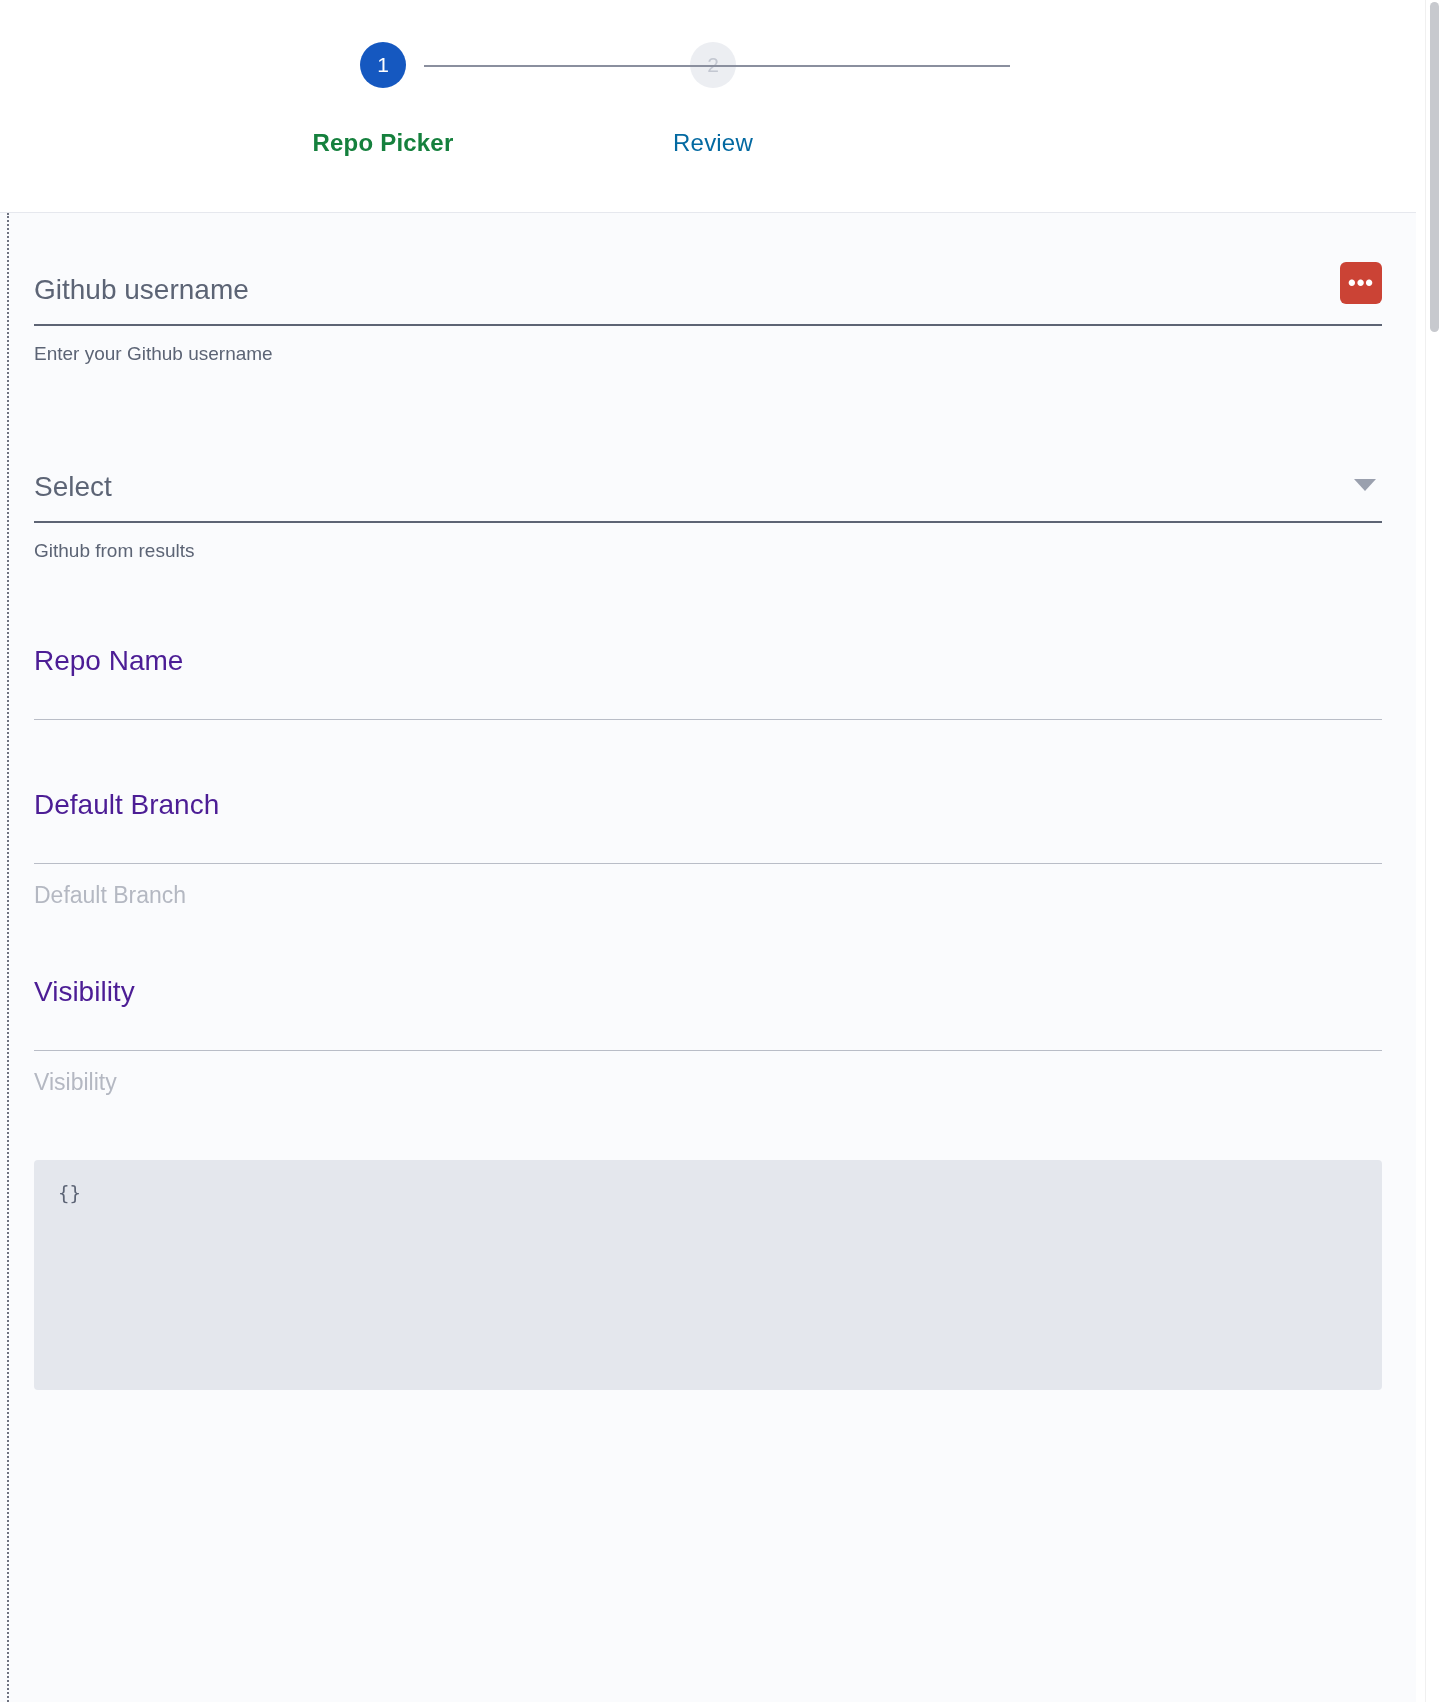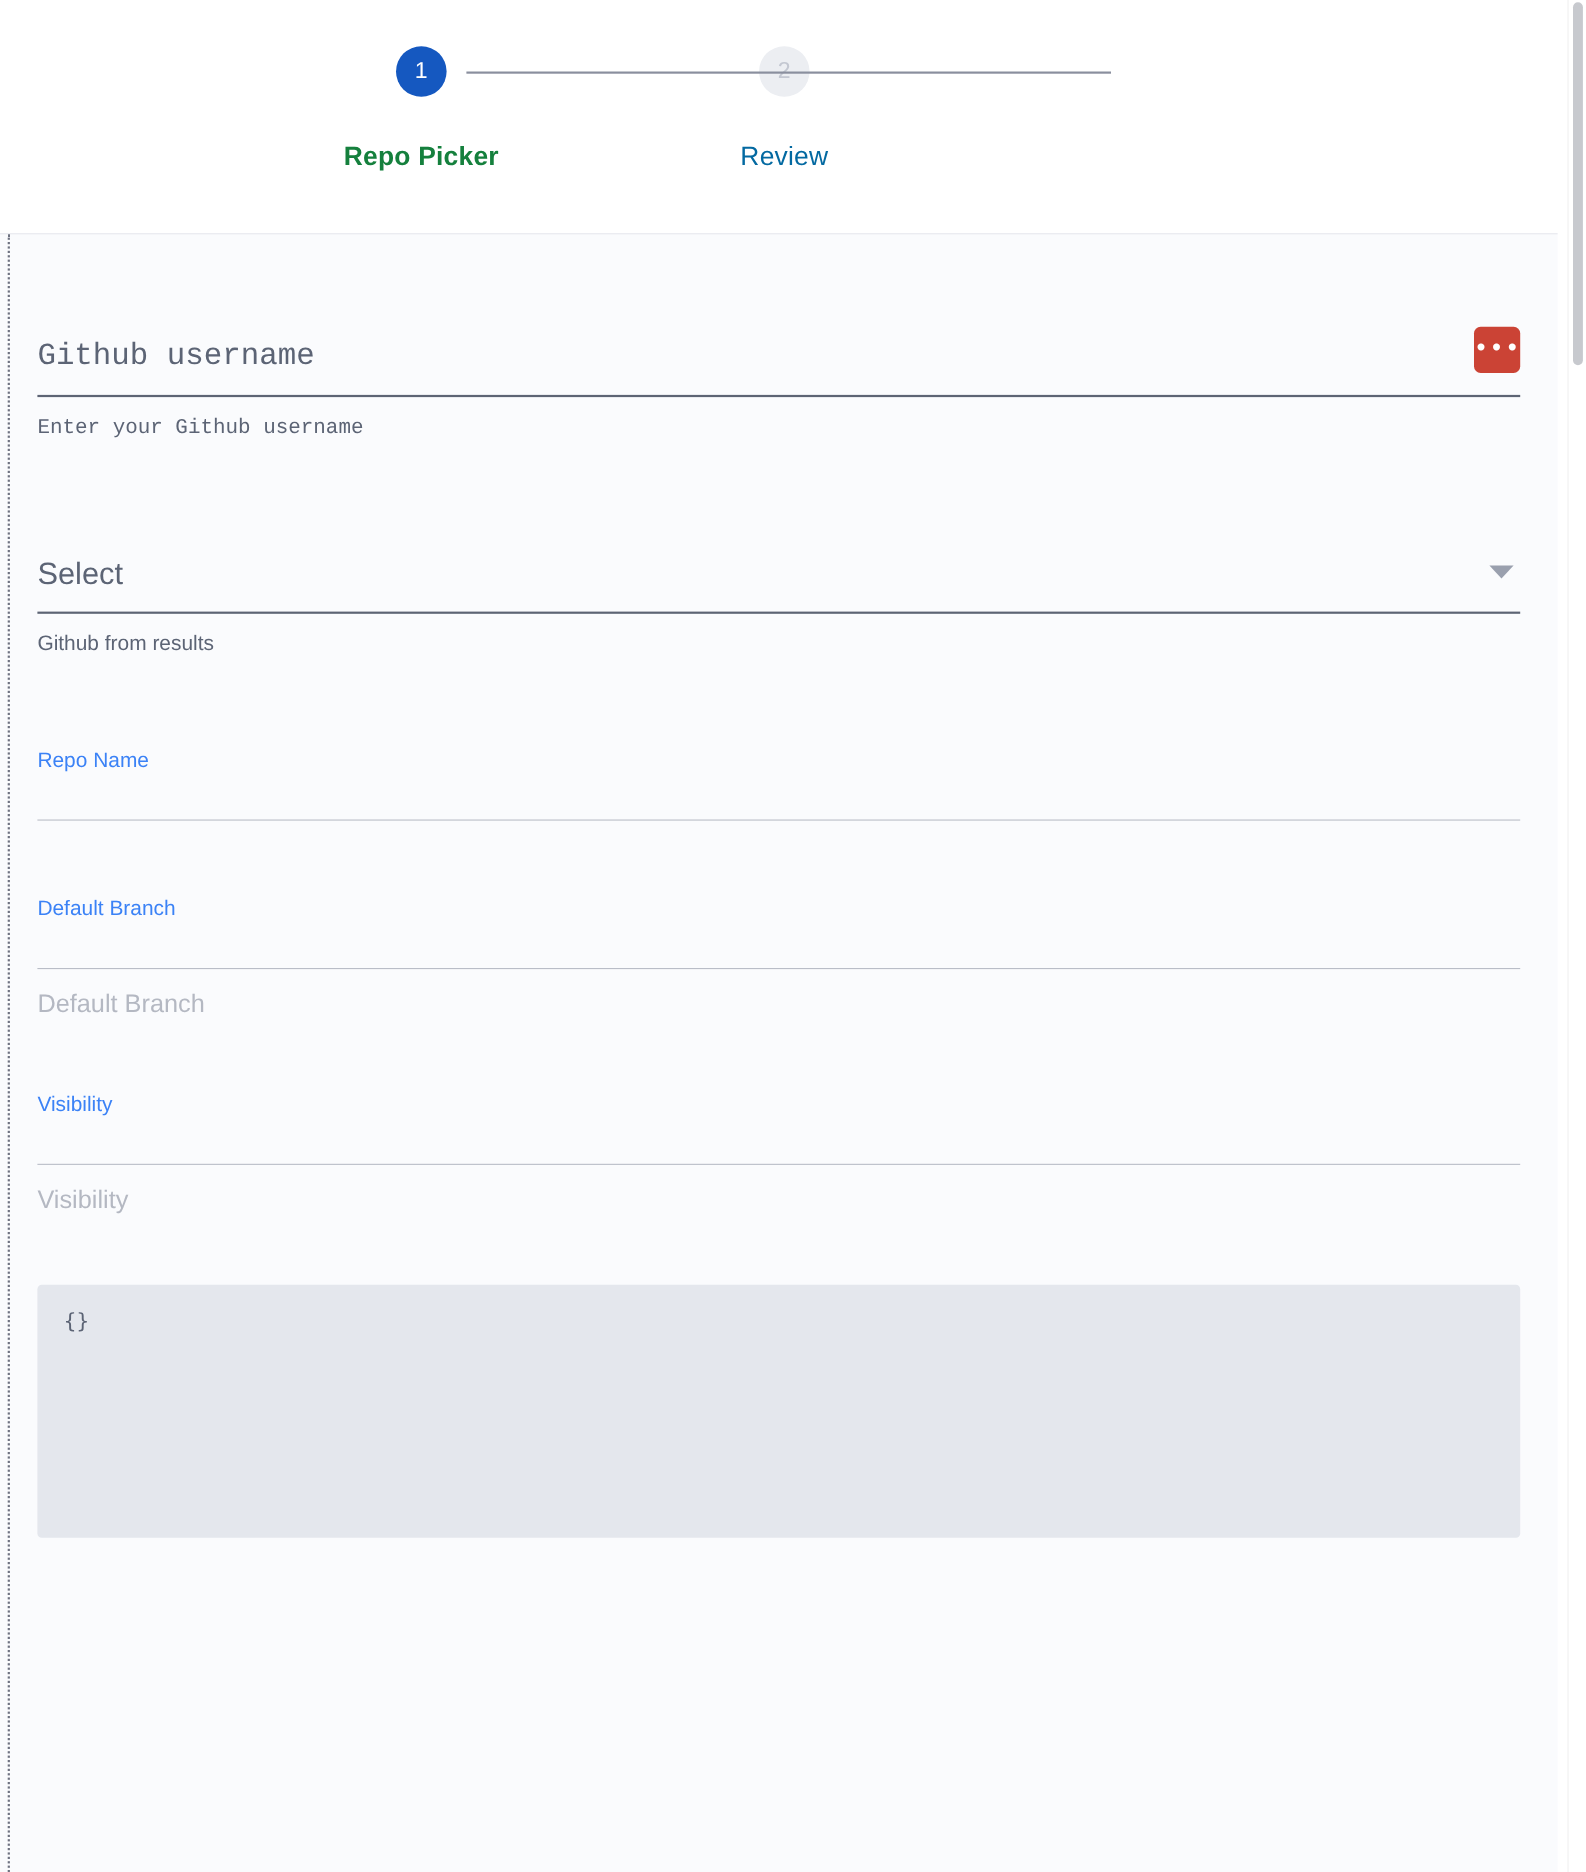--- a/index.html
+++ b/index.html
@@ -136,22 +136,22 @@
     top: 6px;
     width: 0;
     height: 0;
     border-left: 11px solid transparent;
     border-right: 11px solid transparent;
     border-top: 12px solid #9aa0ae;
   }
 
   
   .plain-label {
-    font-size: 19px;
-    color: #3b82f6;
+    font-size: 28px;
+    color: #4c1d95;
     line-height: 1;
   }
   .plain-underline {
     border-bottom: 1px solid #b9bdc7;
     margin-top: 44px;
   }
   .plain-placeholder {
     font-size: 23px;
     color: #b4b8c2;
     margin-top: 20px;
@@ -210,21 +210,21 @@
     <div class="step step-2">
       <div class="step-circle inactive">2</div>
       <div class="step-label inactive">Review</div>
     </div>
   </div>
 </div>
 
 <div class="form-body">
   <div class="dashed-edge"></div>
 
-  <div class="field mat-field" style="margin-top: 98px; font-family: Liberation Mono, monospace;">
+  <div class="field mat-field" style="margin-top: 63px;">
     <div class="mat-label">Github username</div>
     <div class="err-badge">•••</div>
     <div class="mat-underline"></div>
     <div class="mat-hint">Enter your Github username</div>
   </div>
 
   <div class="field mat-field" style="margin-top: 108px;">
     <div class="mat-label">Select</div>
     <div class="caret"></div>
     <div class="mat-underline"></div>

